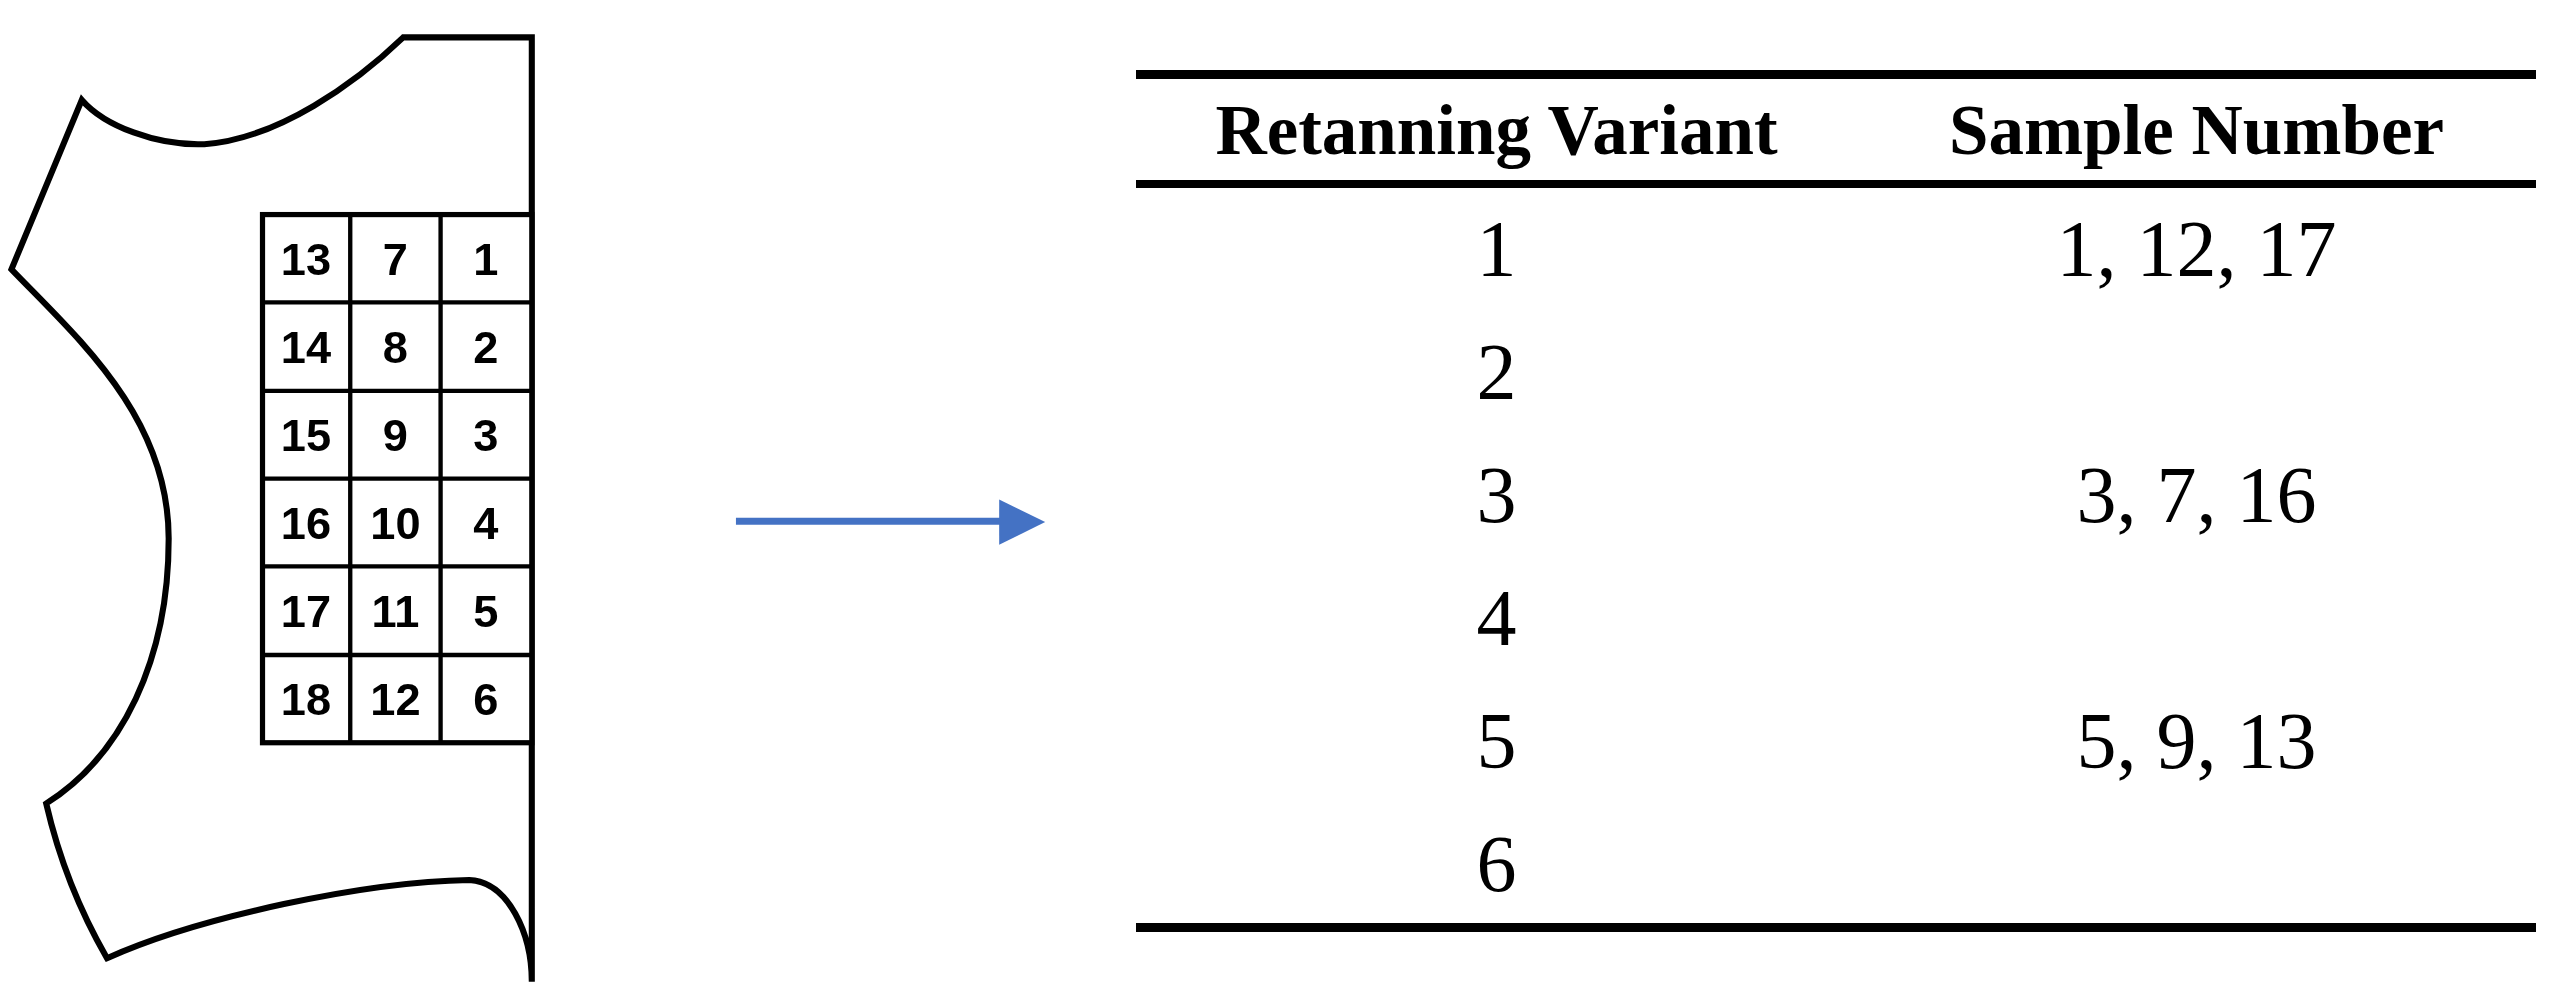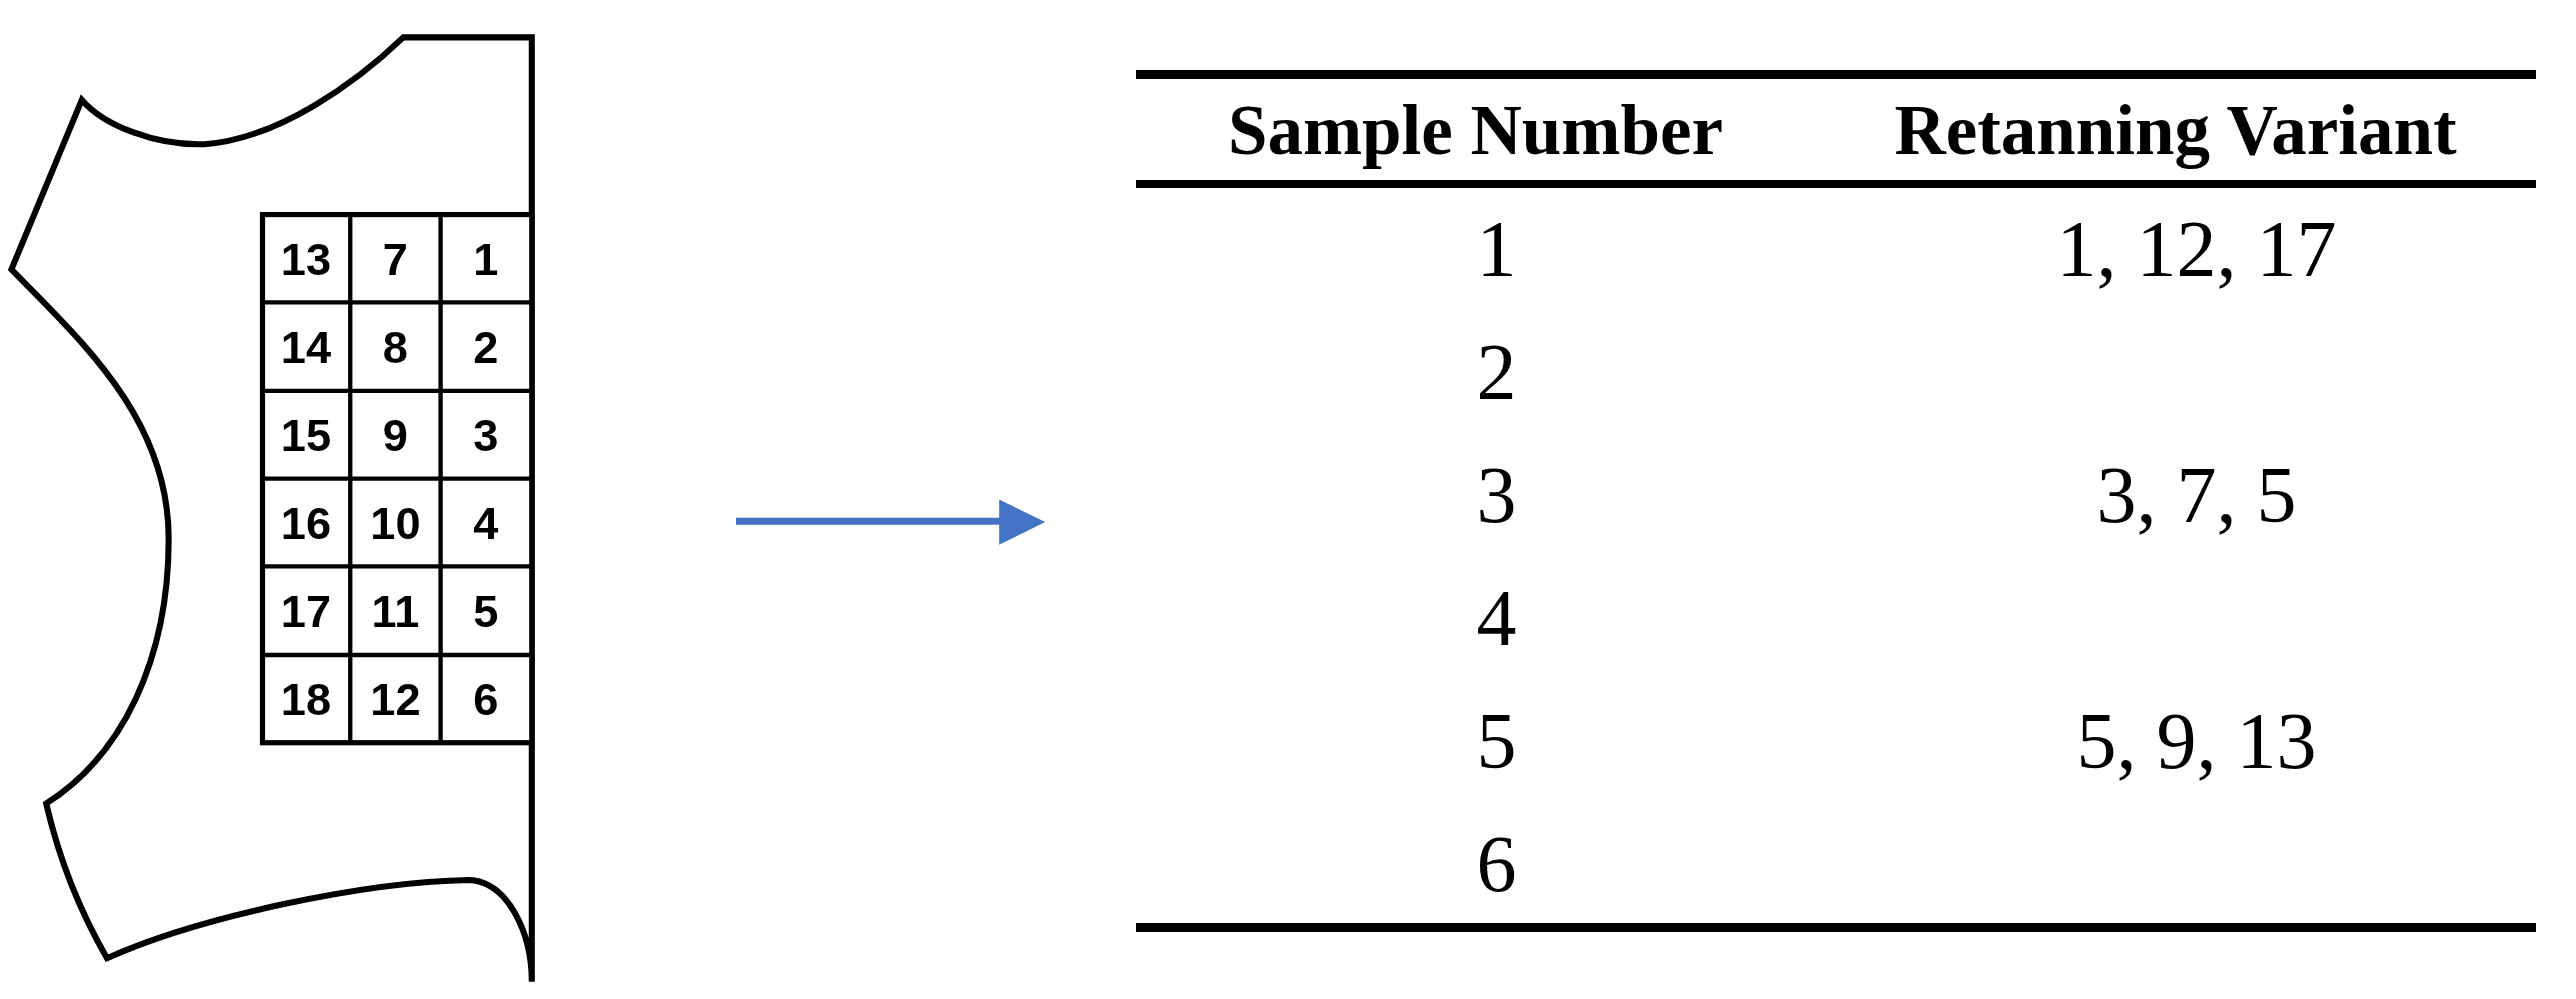--- a/index.html
+++ b/index.html
@@ -135,37 +135,37 @@
     <g>
       <line x1="847" y1="600" x2="1155" y2="600" stroke-width="8" stroke="#4472C4"></line>
       <polygon points="1150,575 1203,601 1150,627" fill="#4472C4"></polygon>
     </g>
   </svg>
 
   <div class="assignment-table">
     <div class="rule top"></div>
 
     <div class="header-row">
+      <div class="cell c1">Retanning Variant</div>
       <div class="cell c2">Sample Number</div>
-      <div class="cell c1">Retanning Variant</div>
     </div>
 
     <div class="rule mid"></div>
 
     <div class="rows">
       <div class="trow">
         <div class="cell c1">1</div>
         <div class="cell c2">1, 12, 17</div>
       </div>
       <div class="trow">
         <div class="cell c1">2</div>
       </div>
       <div class="trow">
         <div class="cell c1">3</div>
-        <div class="cell c2">3, 7, 5</div>
+        <div class="cell c2">3, 7, 16</div>
       </div>
       <div class="trow">
         <div class="cell c1">4</div>
       </div>
       <div class="trow">
         <div class="cell c1">5</div>
         <div class="cell c2">5, 9, 13</div>
       </div>
       <div class="trow">
         <div class="cell c1">6</div>

